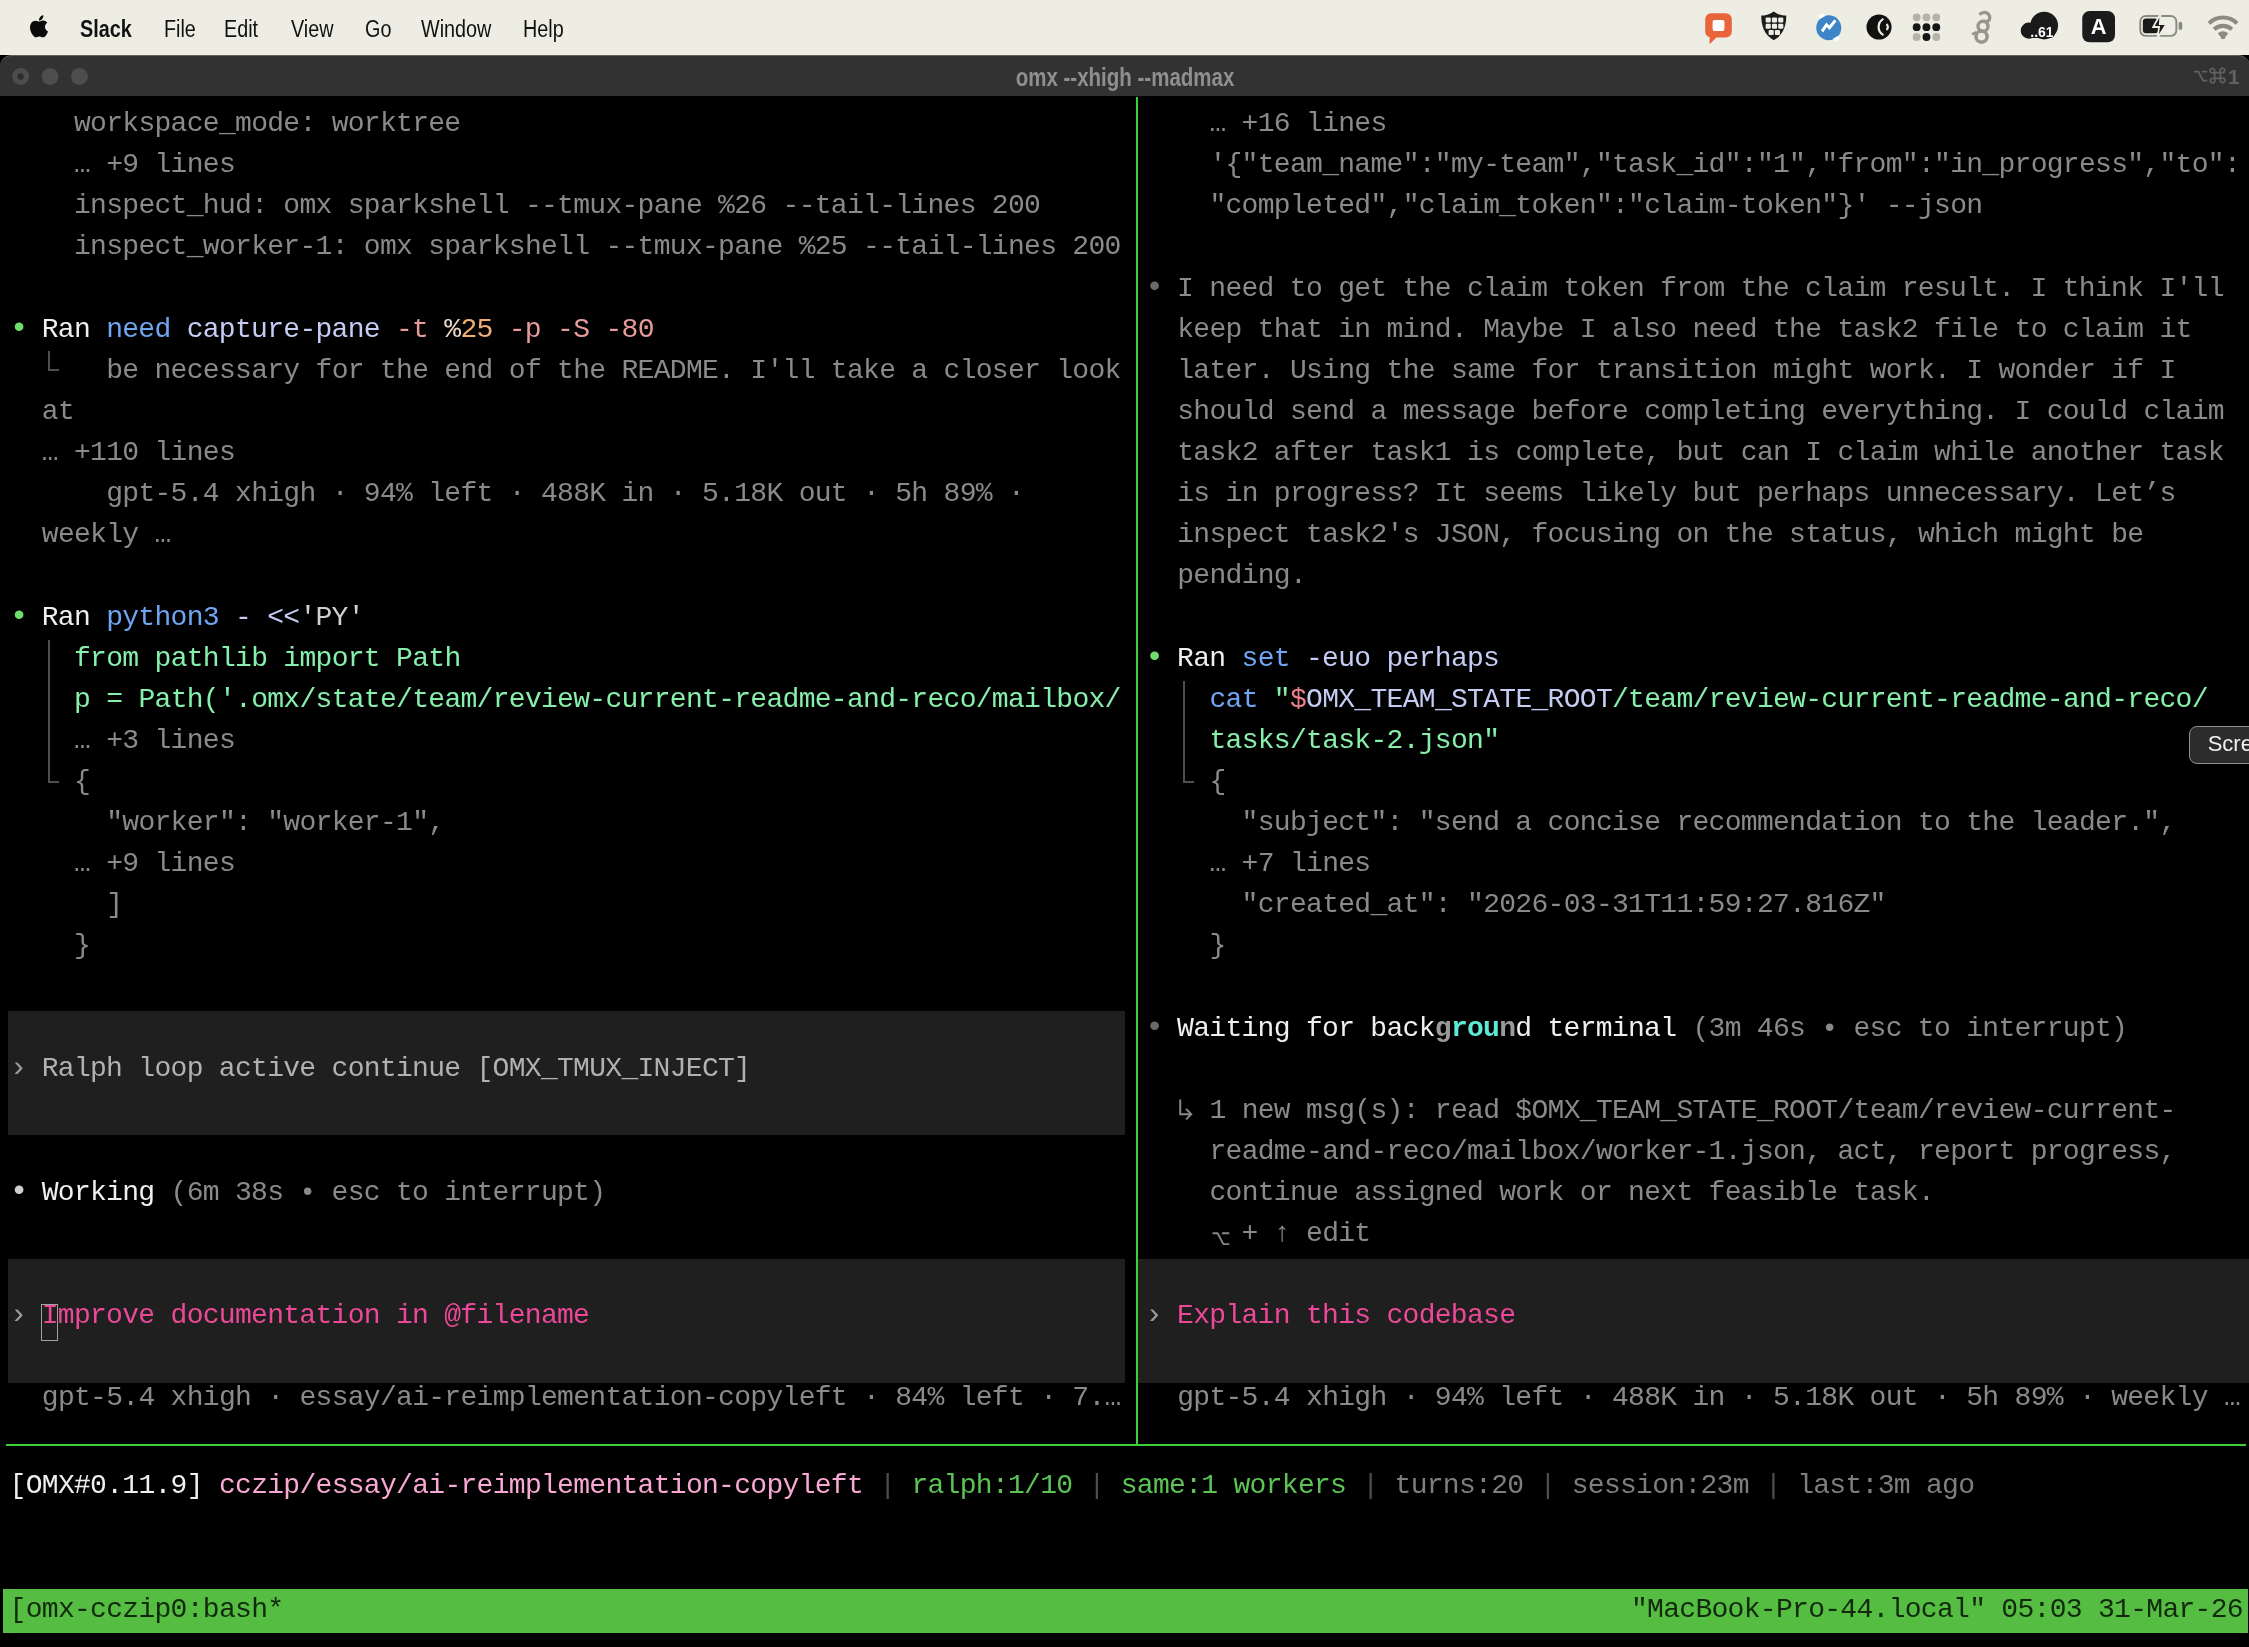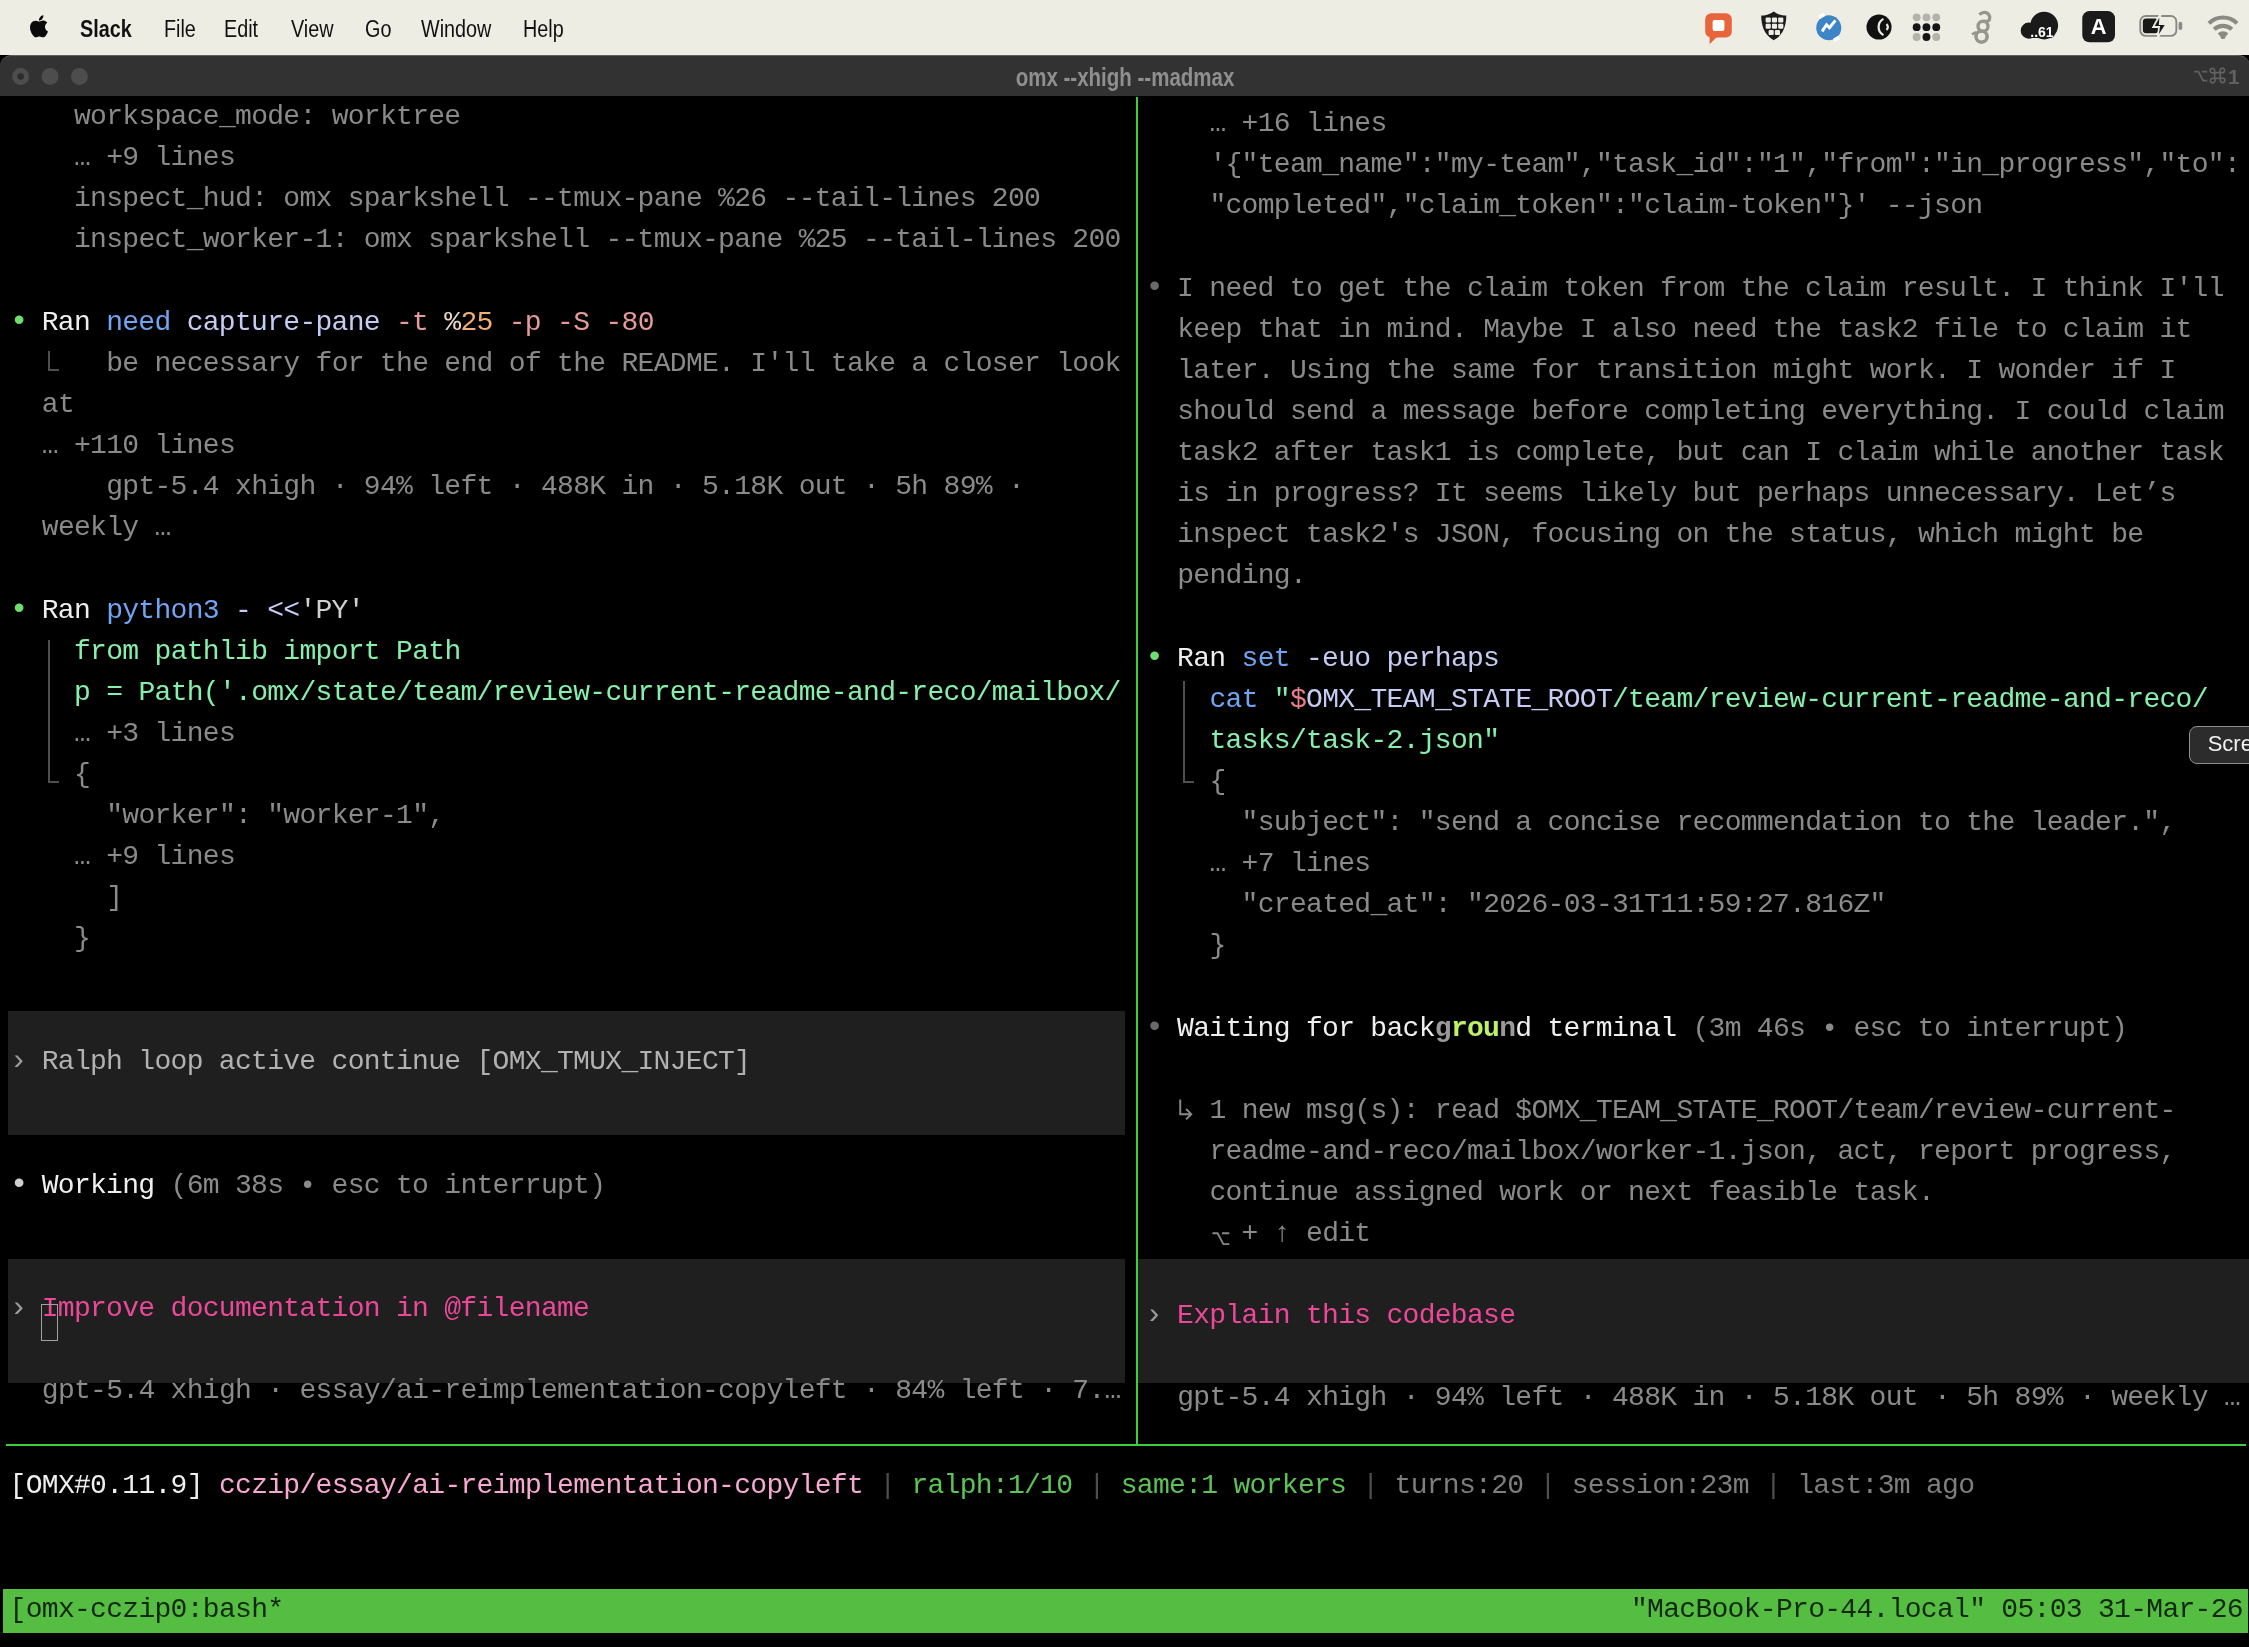--- a/index.html
+++ b/index.html
@@ -18,21 +18,21 @@
 i.b{color:#6fa5f2}
 i.lv{color:#c5ccf4}
 i.sal{color:#e69a9a}
 i.or{color:#efae72}
 i.pc{color:#e9d9c9}
 i.gr{color:#86efac}
 i.pk{color:#ec7f8b}
 i.lq{color:#d0d0d0}
 i.it{}
 i.sh{color:#9a9a9a;font-weight:bold}
-i.sh2{color:#bef264;font-weight:bold}
+i.sh2{color:#5eead4;font-weight:bold}
 i.bt{color:#ec4899}
 i.rl{color:#b1b1b1}
 i.cy{color:#f9a8d4}
 i.sg{color:#5cc355}
 i.st{color:#7e7e7e}
 i.sep{color:#4e4e4e}
 .box{position:absolute;background:#1f1f1f}
 .tree{position:absolute;background:#4f4f4f}
 .gln{position:absolute;background:#3bcf3b}
 #gbar{position:absolute;left:3px;top:1589px;width:2245px;height:44px;background:#55bd41}
@@ -141,21 +141,21 @@
   </svg>
 <svg class="abs" style="left:2209px;top:67px" width="17" height="17" viewBox="0 0 27 27">
     <path d="M9,9 V5.8 A3.6,3.6 0 1 0 5.4,9.4 H9 M9,18 H5.8 A3.6,3.6 0 1 0 9.4,21.6 V18 M18,18 V21.2 A3.6,3.6 0 1 0 21.6,17.6 H18 M18,9 H21.2 A3.6,3.6 0 1 0 17.6,5.4 V9 M9,9 H18 V18 H9 Z" stroke="#616161" stroke-width="2.6" fill="none"></path>
   </svg>
 <div class="abs" style="left:2228px;top:65px;font-size:20.7px;font-weight:bold;color:#616161">1</div>
 
 <div class="box" style="left:8px;top:1011px;width:1117px;height:124px"></div>
 <div class="box" style="left:8px;top:1259px;width:1117px;height:124px"></div>
 <div class="box" style="left:1138px;top:1259px;width:1112px;height:124px"></div>
 
-<pre style="left:9.6px;top:96px">    workspace_mode: worktree
+<pre style="left:9.6px;top:103px">    workspace_mode: worktree
     … +9 lines
     inspect_hud: omx sparkshell --tmux-pane %26 --tail-lines 200
     inspect_worker-1: omx sparkshell --tmux-pane %25 --tail-lines 200
 
 <i class="gb">•</i> <i class="w">Ran</i> <i class="b">need</i> <i class="lv">capture-pane</i> <i class="sal">-t</i> <i class="pc">%</i><i class="or">25</i> <i class="sal">-p</i> <i class="sal">-S</i> <i class="sal">-80</i>
       be necessary for the end of the README. I'll take a closer look
   at
   … +110 lines
       gpt-5.4 xhigh · 94% left · 488K in · 5.18K out · 5h 89% ·
   weekly …

